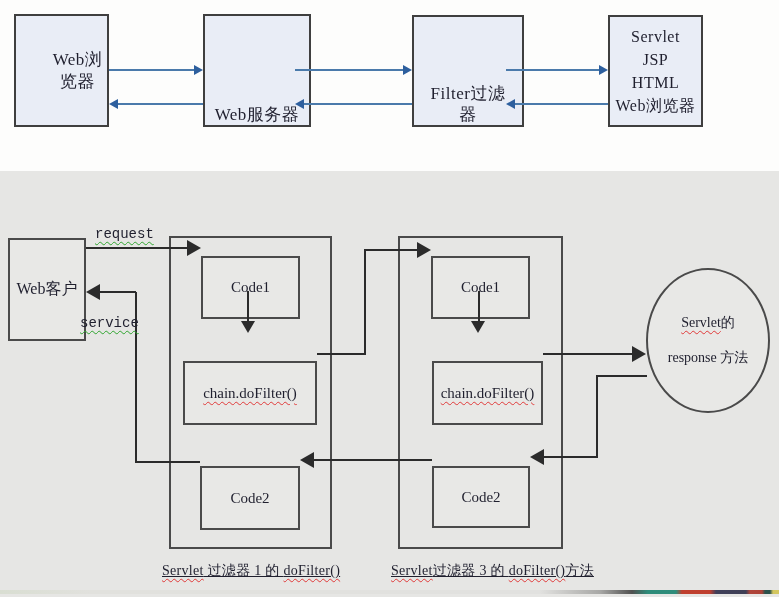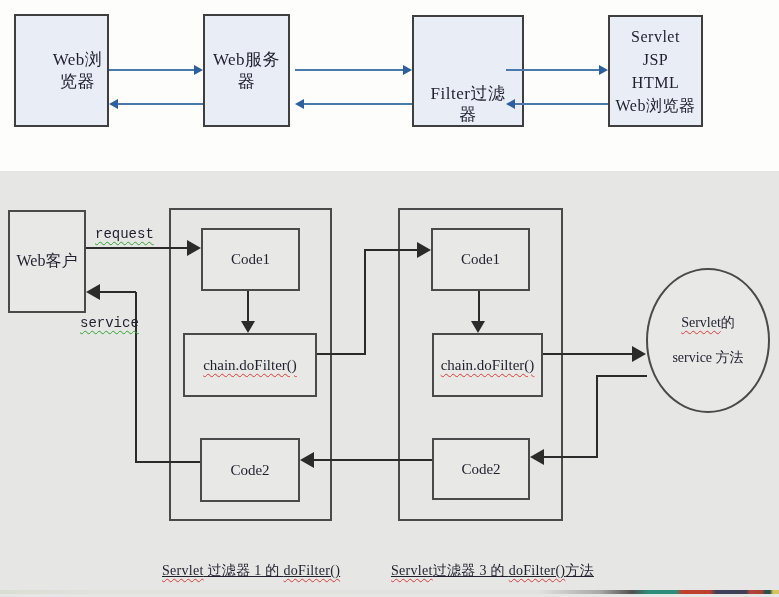--- a/index.html
+++ b/index.html
@@ -21,21 +21,21 @@
   .topbox.small{font-size:16px;line-height:1.45;}
   .bline{position:absolute;height:2px;background:var(--arrow-blue,#4a7aab);}
   .btri-r{position:absolute;width:0;height:0;border-top:5px solid transparent;border-bottom:5px solid transparent;border-left:9px solid var(--arrow-blue-head,#2d5f9e);}
   .btri-l{position:absolute;width:0;height:0;border-top:5px solid transparent;border-bottom:5px solid transparent;border-right:9px solid var(--arrow-blue-head,#2d5f9e);}
   
   #panel{position:absolute;left:0;top:171;width:779px;height:426px;background:var(--panel-bg,#e6e6e4);top:171px;}
   .gbox{
     position:absolute;background:#e8e8e6;
     border:2px solid #4a4a4a;box-sizing:border-box;
     display:flex;align-items:center;justify-content:center;
-    font-size:15px;text-align:left;
+    font-size:15px;text-align:left;margin-top:28px;
   }
   .gbox.outer{background:transparent;}
   .circle{
     position:absolute;background:#e8e8e6;border:2px solid #4a4a4a;border-radius:50%;
     box-sizing:border-box;display:flex;flex-direction:column;align-items:center;justify-content:center;
     font-size:14px;gap:17px;text-align:center;
   }
   .kline{position:absolute;background:var(--line-dark,#2b2b2b);}
   .h{height:2px;}
   .v{width:2px;}
@@ -57,21 +57,21 @@
   }
 </style>
 </head>
 <body>
 
 <div id="stage">
 
   <div class="topbox" style="left:14px;top:14px;width:95px;height:113px;padding-left:32px;">
     <span>Web浏览器</span>
   </div>
-  <div class="topbox" style="left:203px;top:14px;width:87px;height:113px;">
+  <div class="topbox" style="left:203px;top:14px;width:108px;height:113px;justify-content:flex-end;">
     <span>Web服务器</span>
   </div>
   <div class="topbox" style="left:412px;top:15px;width:112px;height:112px;justify-content:flex-end;">
     <span>Filter过滤</span>
     <span>器</span>
   </div>
   <div class="topbox small" style="left:608px;top:15px;width:95px;height:112px;">
     <span>Servlet</span>
     <span>JSP</span>
     <span>HTML</span>
@@ -116,21 +116,21 @@
   </div>
   <div class="gbox" style="left:432px;top:333px;width:111px;height:64px;">
     <span class="wavy-r">chain.doFilter()</span>
   </div>
   <div class="gbox" style="left:432px;top:438px;width:98px;height:62px;">
     <span>Code2</span>
   </div>
 
   <div class="circle" style="left:646px;top:268px;width:124px;height:145px;">
     <span><span class="wavy-r">Servlet</span><span>的</span></span>
-    <span>service 方法</span>
+    <span>response 方法</span>
   </div>
 
   <div class="kline h" style="left:86px;top:247px;width:101px;"></div>
   <div class="ktri-r" style="left:187px;top:240px;"></div>
   <div class="flowlabel wavy-g" style="left:95px;top:226px;">request</div>
 
   <div class="kline h" style="left:136px;top:461px;width:64px;"></div>
   <div class="kline v" style="left:135px;top:292px;height:171px;"></div>
   <div class="kline h" style="left:100px;top:291px;width:36px;"></div>
   <div class="ktri-l" style="left:86px;top:284px;"></div>

